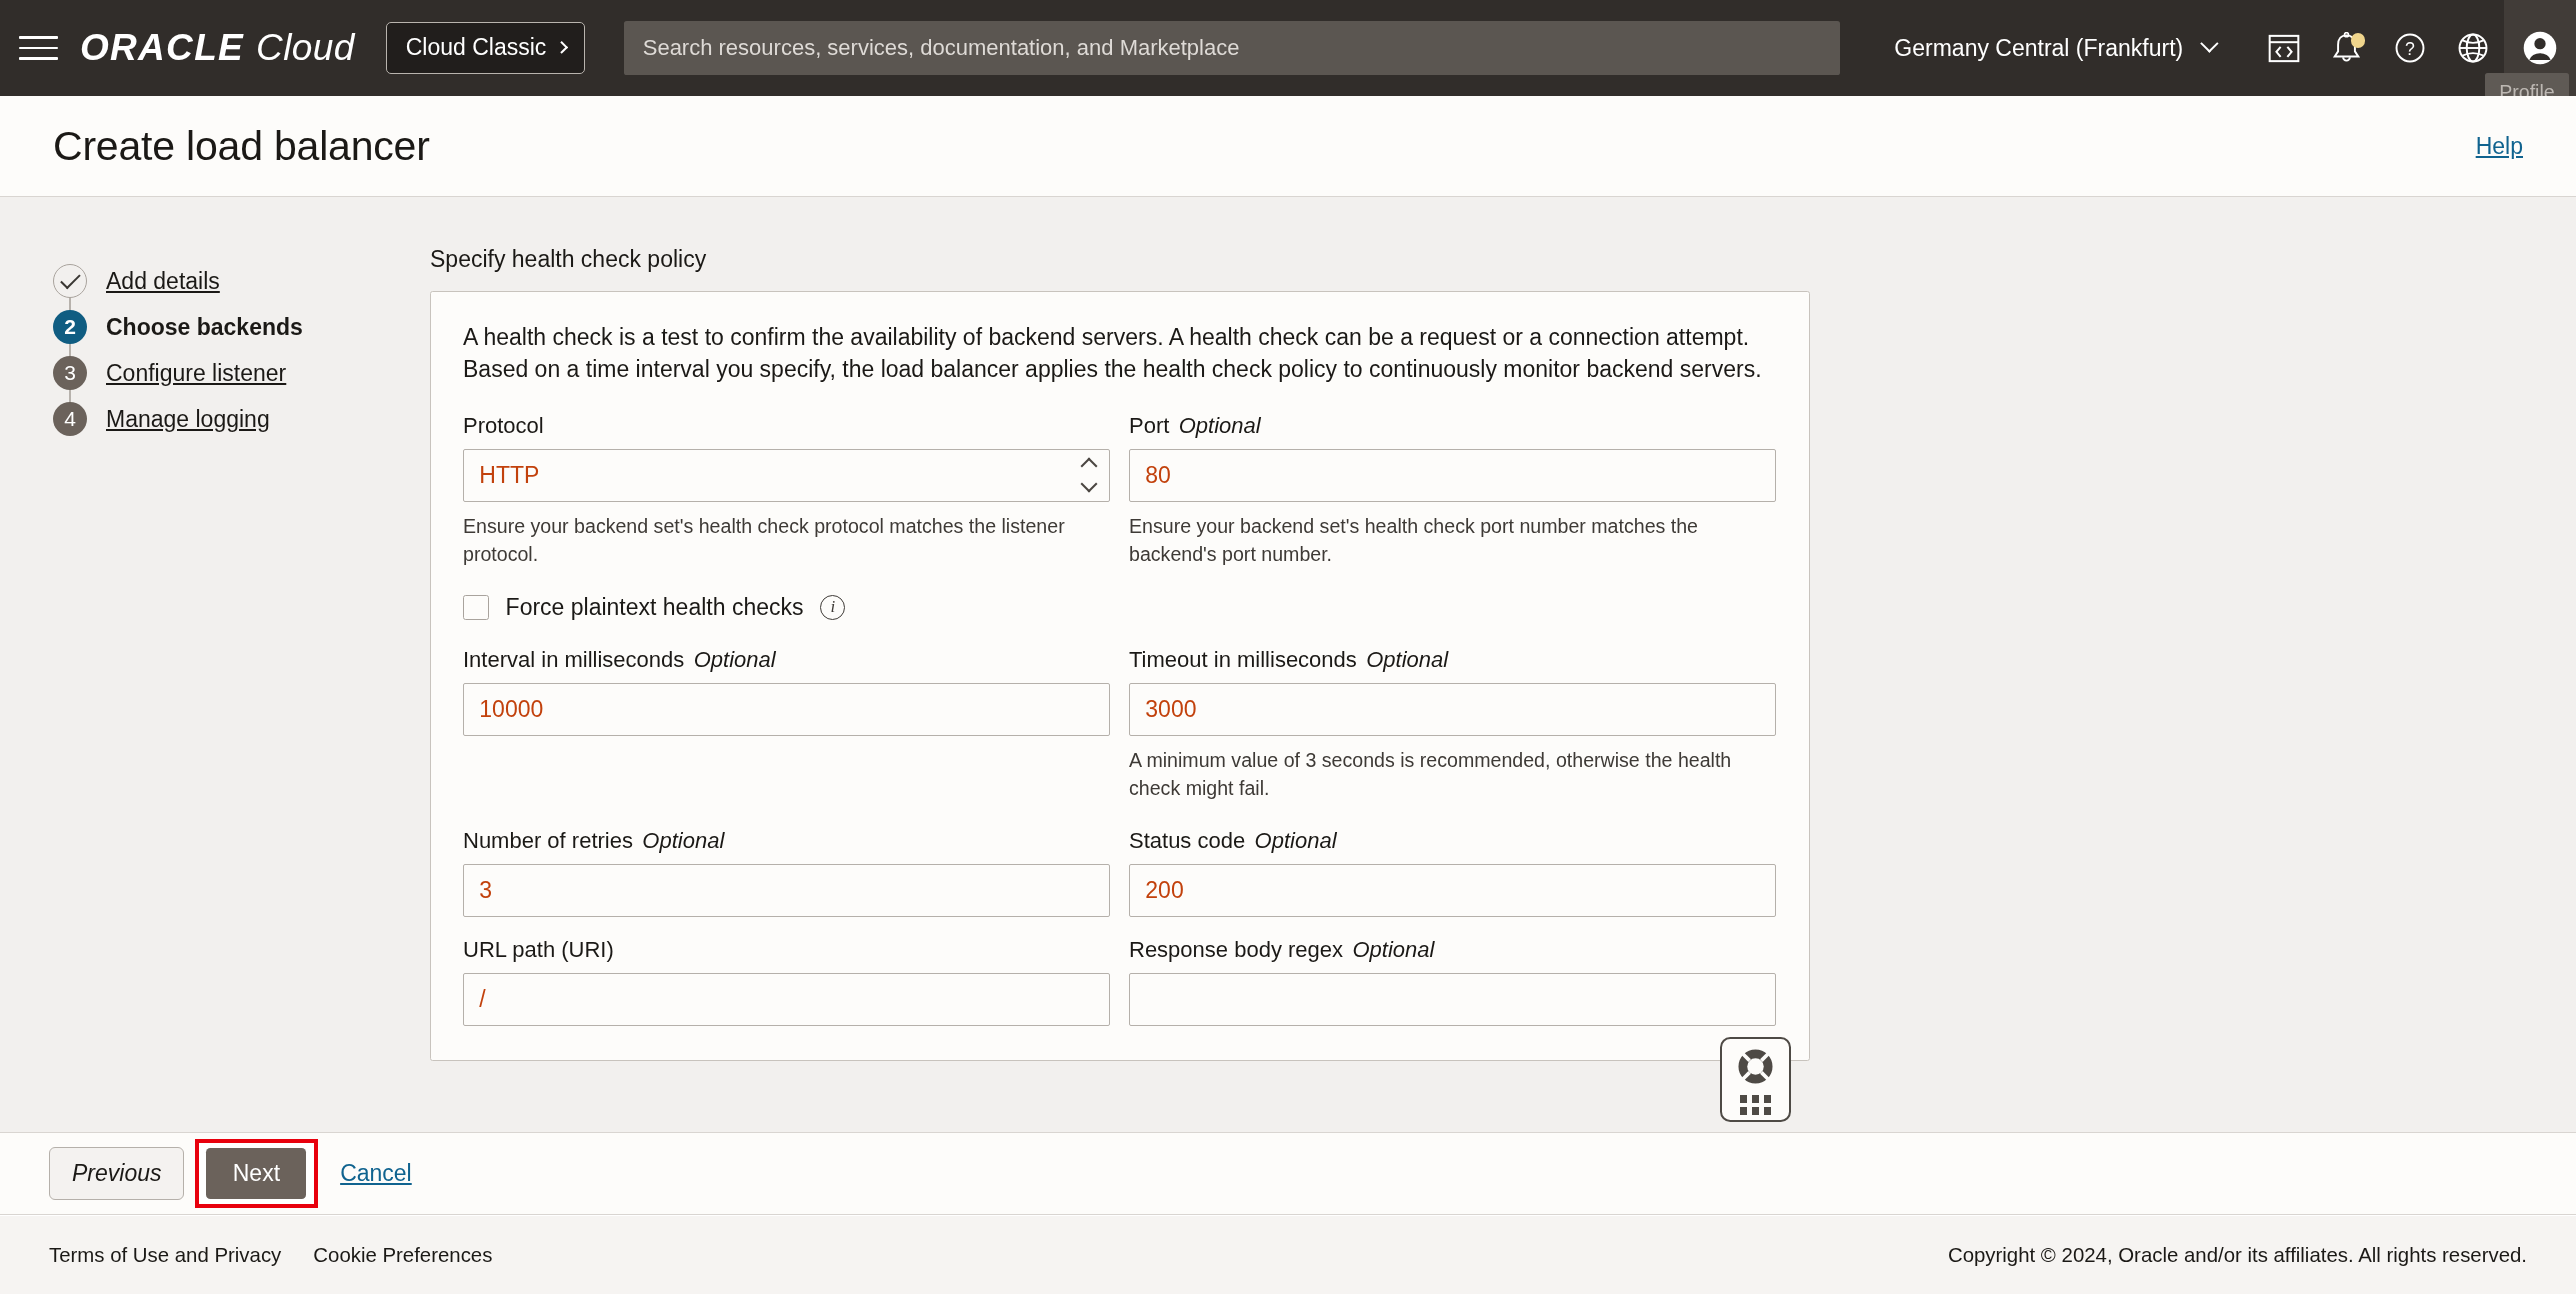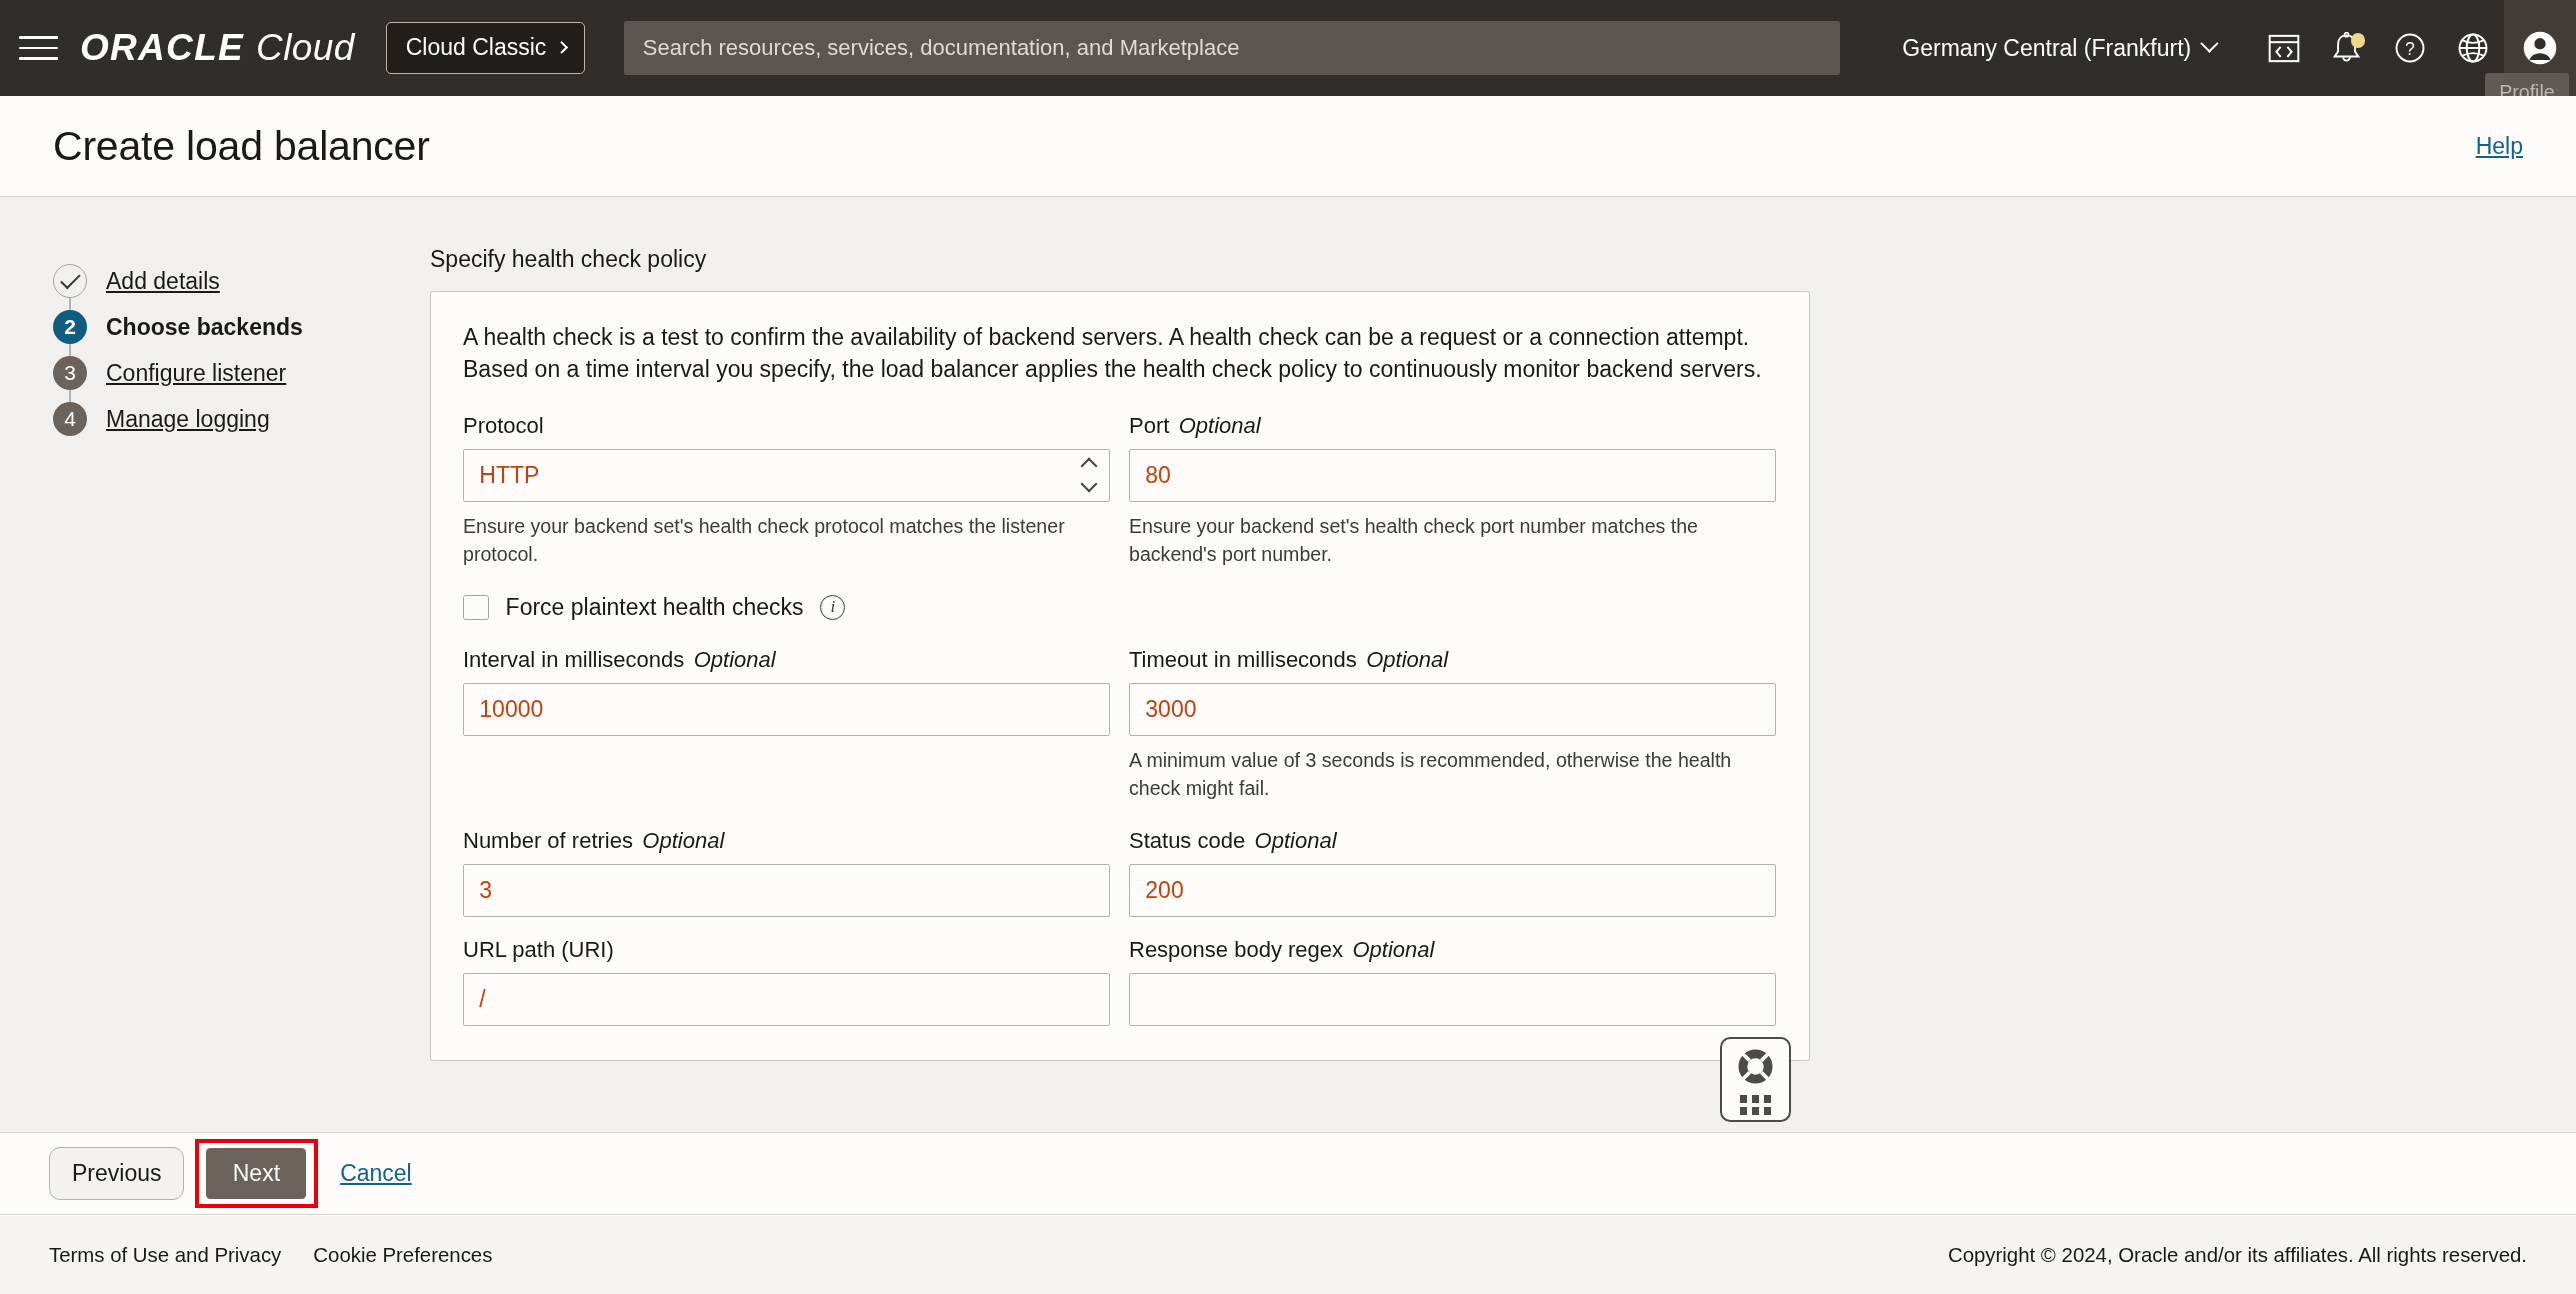--- a/index.html
+++ b/index.html
@@ -54,21 +54,21 @@
     background: #5b5651;
     border: none; border-radius: 2.6px;
     color: #e6e2de;
     font-size: 22px;
     font-family: "Liberation Sans", sans-serif;
     padding: 0 19px;
   }
   .searchbox::placeholder { color: #dedad6; opacity: 1; }
   .nav-right { display: flex; align-items: center; margin-left: auto; height: 96px; }
   .region {
-    color: #fff; font-size: 23px; display: flex; align-items: center; gap: 12px;
+    color: #fff; font-size: 23px; display: flex; align-items: center; gap: 20px;
     cursor: pointer; white-space: nowrap; margin-right: 36px;
   }
   .chev-down {
     width: 12.8px; height: 12.8px;
     border-bottom: 2.6px solid #fff; border-right: 2.6px solid #fff;
     transform: rotate(45deg);
     position: relative; top: -4.3px;
   }
   .nav-icon {
     width: 63px; height: 96px;
@@ -234,23 +234,23 @@
   .actionbar {
     position: absolute; top: 1132px; left: 0;
     width: 2576px; height: 83px;
     background: #fdfcfa;
     border-top: 0.9px solid #d9d5d1;
     border-bottom: 0.9px solid #d9d5d1;
     display: flex; align-items: center;
   }
   .btn-previous {
     margin-left: 49px;
-    background: #f4f2f0; border: 0.9px solid #b5b0aa; border-radius: 11px;
+    background: #f4f2f0; border: 0.9px solid #b5b0aa; border-radius: 6px;
     font-size: 23px; color: #1b1916; padding: 12px 22px;
-    font-family: "Liberation Sans", sans-serif; cursor: pointer;
+    font-family: "Liberation Sans", sans-serif; cursor: pointer; font-style: italic;
   }
   .next-highlight {
     margin-left: 10.2px;
     border: 4.3px solid #e8000d;
     background: #ffffff;
     padding: 5.1px 7.7px;
     display: inline-flex;
   }
   .btn-next {
     background: #6b625b; border: none; border-radius: 4.3px;

